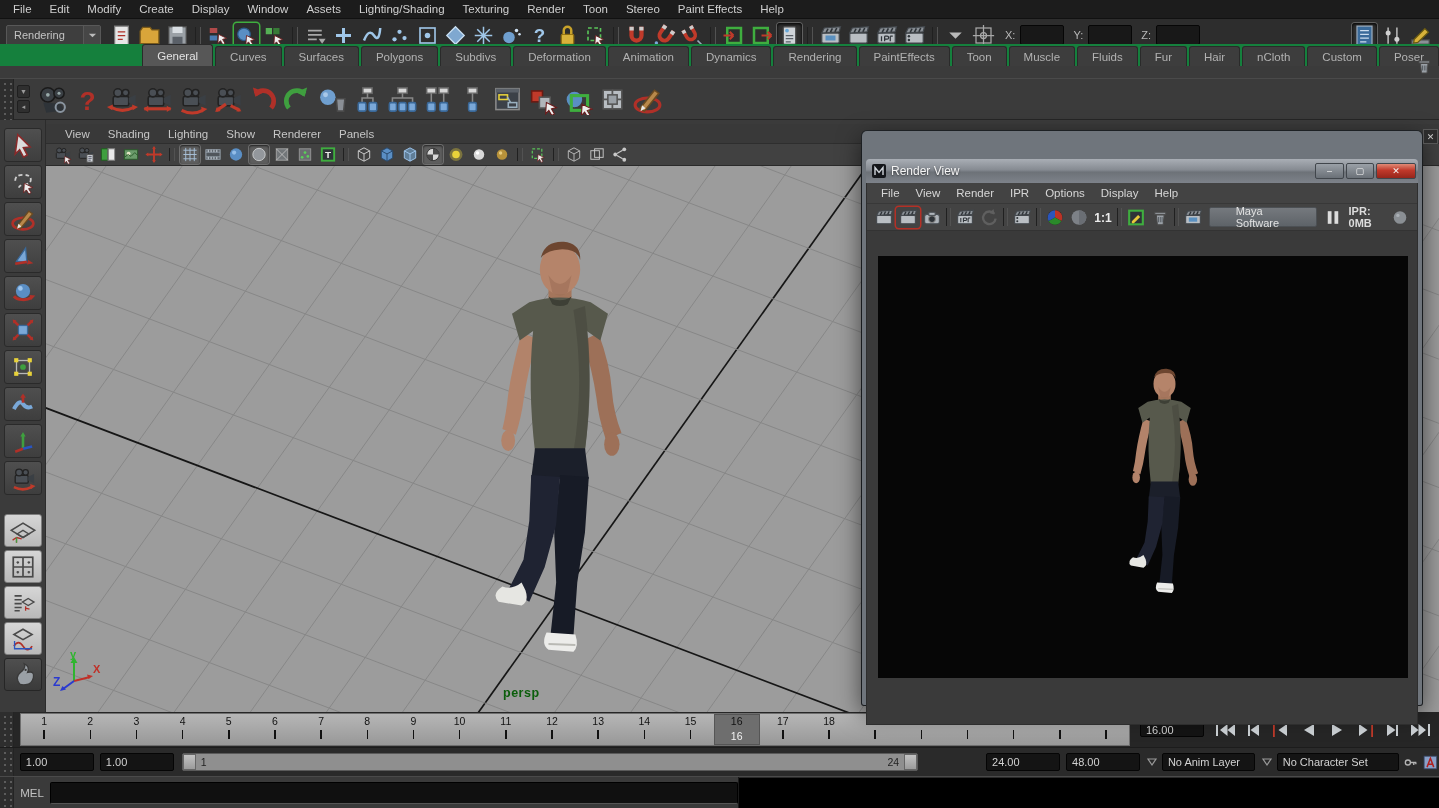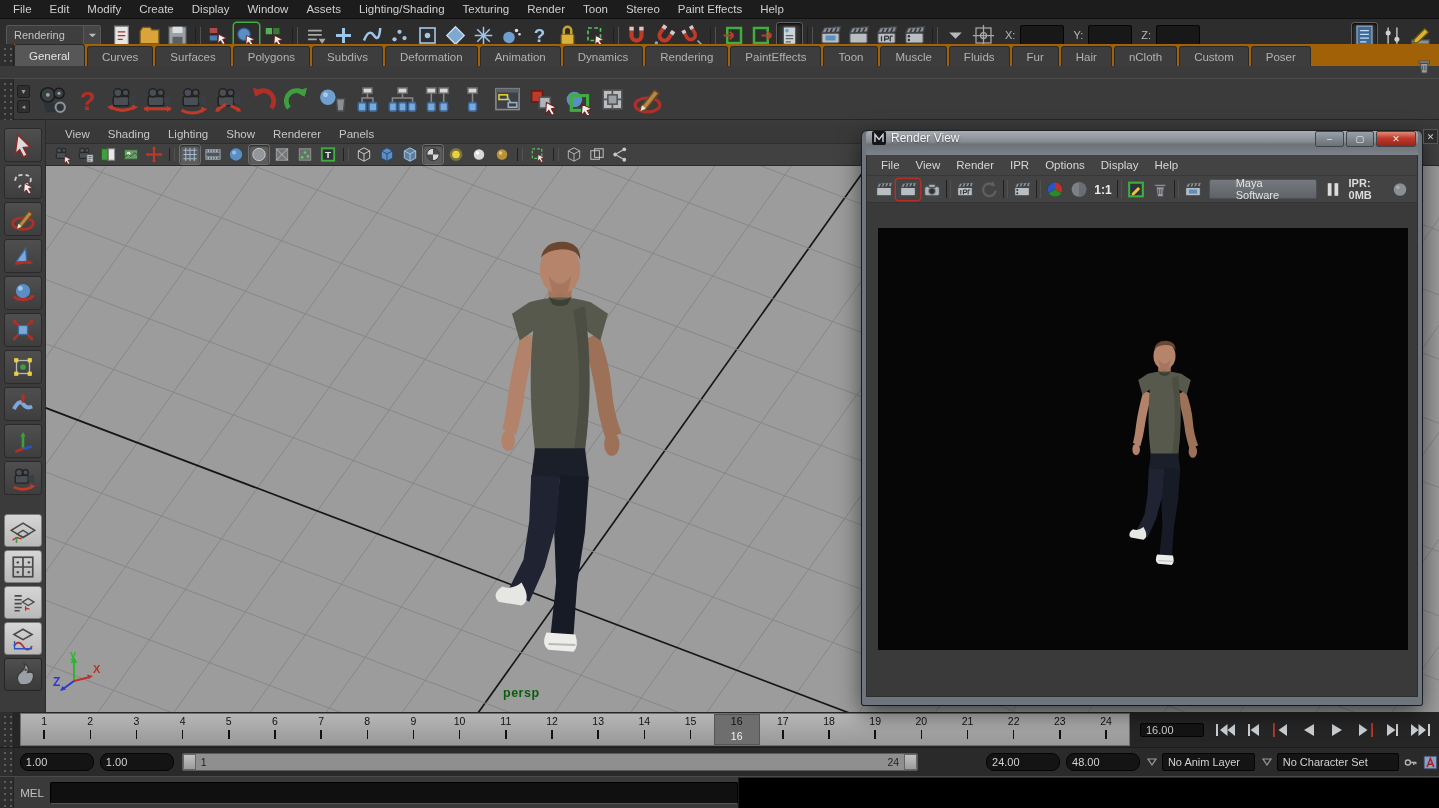--- a/index.html
+++ b/index.html
@@ -28,21 +28,21 @@
   #toolbar{position:absolute;left:0;top:19px;width:1439px;height:33px;background:#2d2d2d;display:flex;align-items:center;padding:0 6px;border-bottom:1px solid #1d1d1d;}
   #modedd{display:flex;align-items:center;height:21px;background:#3e3e3e;border:1px solid #585858;border-radius:2px;margin-right:8px;}
   #modedd .mtxt{width:76px;padding-left:7px;color:#c4c4c4;}
   #modedd .marr{width:17px;height:100%;border-left:1px solid #585858;display:flex;align-items:center;justify-content:center;background:#464646;}
   #toolbar .icn{width:25px;height:25px;}
   .blabel{color:#b8b8b8;margin:0 2px 0 6px;}
   .binput{width:44px;height:20px;background:#181818;border:1px solid #060606;border-radius:2px;}
 
   
   #gapstrip{position:absolute;left:0;top:52px;width:1439px;height:4px;background:#232323;}
-  #shelftabs{position:absolute;left:0;top:44px;width:1439px;height:22px;background:#a16207;display:flex;align-items:flex-end;}
+  #shelftabs{position:absolute;left:0;top:44px;width:1439px;height:22px;background:#15803d;display:flex;align-items:flex-end;flex-direction:column;}
   #shelftabs .tabs{display:flex;align-items:flex-end;gap:2px;height:22px;}
   .tab{height:20px;line-height:20px;padding:0 14px;background:#3d3d3d;color:#b2b2b2;border:1px solid #2a2a2a;border-bottom:none;border-radius:3px 3px 0 0;font-size:11.5px;}
   .tab.on{background:#575757;color:#e2e2e2;height:22px;line-height:22px;}
   #shelfrow2{position:absolute;left:0;top:78px;width:1439px;height:42px;background:#3b3b3b;border-top:1px solid #4a4a4a;border-bottom:1px solid #262626;display:flex;align-items:center;}
   #shelficons{display:flex;align-items:center;gap:4px;padding-left:4px;}
   #shelficons .icn{width:31px;height:31px;}
   .shelf-mini{display:flex;flex-direction:column;gap:2px;margin:0 3px;}
   .shelf-mini .mb{width:13px;height:13px;background:#2f2f2f;border:1px solid #1f1f1f;border-radius:2px;display:flex;align-items:center;justify-content:center;color:#9a9a9a;font-size:7px;}
   #shelfright{position:absolute;right:2px;top:56px;width:26px;height:64px;display:flex;flex-direction:column;align-items:center;}
   #shelfright .icn{width:20px;height:20px;}
@@ -67,21 +67,21 @@
   #canvas{position:absolute;left:0;top:46px;width:1393px;height:546px;background:#9c9c9c;overflow:hidden;}
   #gridsvg{position:absolute;left:0;top:0;}
   .charvp{position:absolute;left:418px;top:67px;width:192px;height:461px;}
   #persplabel{position:absolute;left:457px;top:520px;font-size:12.5px;font-weight:bold;color:#0b5e0b;letter-spacing:.5px;}
   #axistriad{position:absolute;left:6px;top:484px;width:50px;height:50px;}
 
   #panelx{position:absolute;left:1423px;top:129px;width:15px;height:15px;background:#2c2c2c;border:1px solid #565656;color:#c9c9c9;font-size:9px;display:flex;align-items:center;justify-content:center;z-index:40;}
 
   
   #renderwin{position:absolute;left:862px;top:131px;width:560px;height:574px;z-index:30;border-radius:5px 5px 2px 2px;background:#6f757c;box-shadow:0 8px 24px rgba(0,0,0,.6),0 0 0 1px #23272b;padding:0 4px 4px 4px;}
-  #rvtitle{height:24px;display:flex;align-items:flex-start;background:linear-gradient(#a9aeb5 0%,#868b92 45%,#6d7278 55%,#7d828a 100%);border-radius:4px 4px 0 0;padding:0 2px 0 6px;}
+  #rvtitle{height:24px;display:flex;align-items:center;background:linear-gradient(#a9aeb5 0%,#868b92 45%,#6d7278 55%,#7d828a 100%);border-radius:4px 4px 0 0;padding:0 2px 0 6px;margin-top:28px;}
   #rvtitle .ttl{color:#f5f5f5;font-size:12px;margin-left:5px;text-shadow:0 1px 2px rgba(0,0,0,.55);flex:1;}
   .winbtn{height:16px;border:1px solid #41464c;border-radius:2px;display:flex;align-items:center;justify-content:center;color:#f2f2f2;font-size:9px;margin-left:2px;background:linear-gradient(#9aa0a7,#6a7077);}
   .winbtn.min{width:29px;}.winbtn.max{width:28px;}
   .winbtn.cls{width:40px;background:linear-gradient(#e08a76,#c0392b 45%,#96261b);}
   #rvbody{background:#3f3f3f;height:542px;border:1px solid #2e2e2e;border-top:none;}
   #rvmenus{height:21px;display:flex;align-items:center;background:#434343;padding-left:6px;border-bottom:1px solid #383838;}
   #rvmenus .mi{padding:0 8px;font-size:11.5px;color:#d6d6d6;}
   #rvbar{height:27px;display:flex;align-items:center;background:#434343;border-bottom:1px solid #333;padding:0 5px;}
   #rvbar .icn{width:24px;height:21px;}
   .rvbtn{height:20px;padding:0 26px;background:linear-gradient(#75797e,#5e6368);border:1px solid #4c5054;border-radius:2px;color:#e2e2e2;font-size:11px;display:flex;align-items:center;margin:0 4px;}
@@ -100,21 +100,21 @@
   .fcell .tick{width:1.5px;height:9px;background:#111;margin-top:1px;}
   .fcell.cur{background:#6e6e6e;box-shadow:inset 0 0 0 1px #555;}
   .fcell.cur .curlab{color:#f2f2f2;font-size:10.5px;margin-top:1px;}
   #timefield{margin-left:10px;width:64px;height:14px;}
   #playback{display:flex;gap:2px;margin-right:5px;}
   .pbtn{width:26px;height:22px;display:flex;align-items:center;justify-content:center;}
   .pbtn svg{width:24px;height:18px;}
 
   
   #rangerow{position:absolute;left:0;top:747px;width:1439px;height:29px;background:#2a2a2a;display:flex;align-items:center;border-top:1px solid #1c1c1c;}
-  .rfield{width:74px;margin-left:6px;border-radius:8px;}
+  .rfield{width:74px;margin-left:6px;}
   #rslider{width:745px;height:18px;margin-left:8px;background:#8f8f8f;border:1px solid #5a5a5a;border-radius:2px;display:flex;align-items:center;color:#222;font-size:10.5px;}
   .rhandle{width:13px;height:16px;background:linear-gradient(#c2c2c2,#9b9b9b);border:1px solid #666;}
   #rslider .rlab{padding:0 5px;}
   #f24{margin-left:68px;}
   .ddarr{width:16px;height:16px;margin-left:4px;display:flex;align-items:center;justify-content:center;}
   .ddarr svg{width:12px;height:12px;}
   .selfield{margin-left:2px;}
   #animlayer{width:94px;}
   #charset{width:124px;}
   .minicn{width:17px;height:17px;margin-left:3px;display:inline-flex;}

